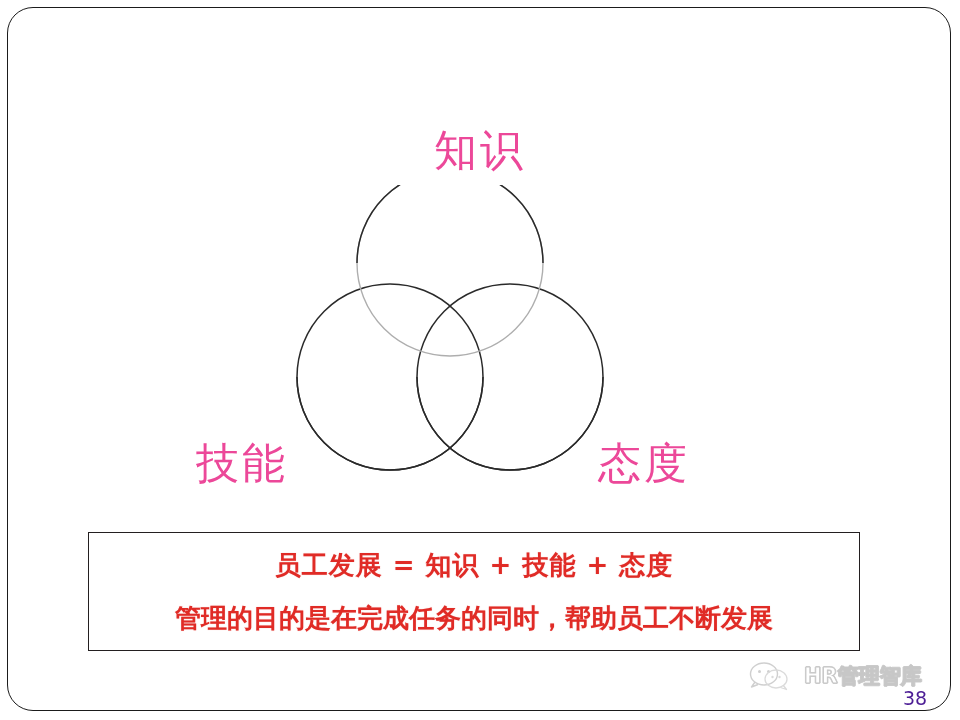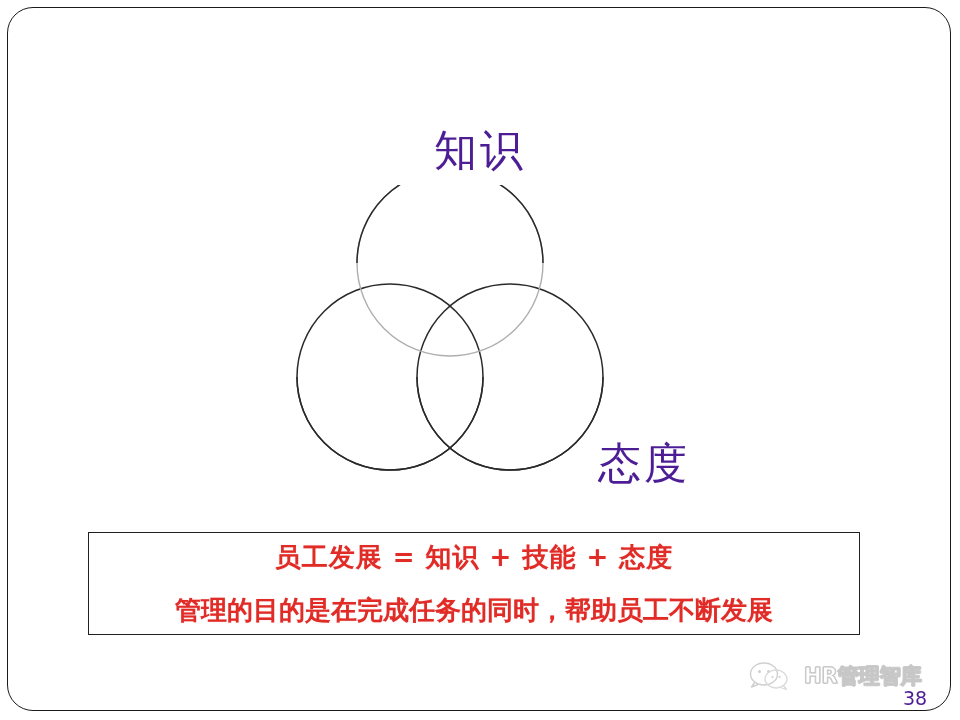--- a/index.html
+++ b/index.html
@@ -73,21 +73,21 @@
     height: 300px;
   }
   #venn svg { display: block; }
 
   
   .venn-label {
     position: absolute;
     font-family: "DejaVu Sans", "Liberation Sans", sans-serif;
     font-size: 43px;
     font-weight: normal;
-    color: #4c1d95;
+    color: #ec4899;
     white-space: nowrap;
     letter-spacing: 3px;
   }
   #label-knowledge {
     left: 0; top: 122px;
     width: 960px;
     text-align: center;
   }
   #label-skills {
     left: 196px; top: 435px;
@@ -95,21 +95,21 @@
   #label-attitude {
     left: 598px; top: 435px;
   }
 
   
   #red-box {
     position: absolute;
     left: 88px;
     top: 532px;
     width: 772px;
-    height: 103px;
+    height: 119px;
     border: 1.6px solid #231f20;
     box-sizing: border-box;
     background: #ffffff;
     display: flex;
     flex-direction: column;
     align-items: center;
     justify-content: center;
   }
   .red-line {
     color: #e02b26;
@@ -168,20 +168,21 @@
 <body>
 
 <div id="slide">
 
   <div id="slide-frame"></div>
 
   <div id="title">员工生产力意味着什么？</div>
 
   <div class="venn-label" id="label-knowledge">知识</div>
 
+  <div class="venn-label" id="label-skills">技能</div>
 
   <div class="venn-label" id="label-attitude">态度</div>
 
   <div id="venn">
     <svg width="320" height="300" viewBox="0 0 320 300">
 
       <circle cx="100" cy="192" r="93" fill="none" stroke="#2a2a2a" stroke-width="1.5"></circle>
 
       <circle cx="220" cy="192" r="93" fill="none" stroke="#2a2a2a" stroke-width="1.5"></circle>
 

